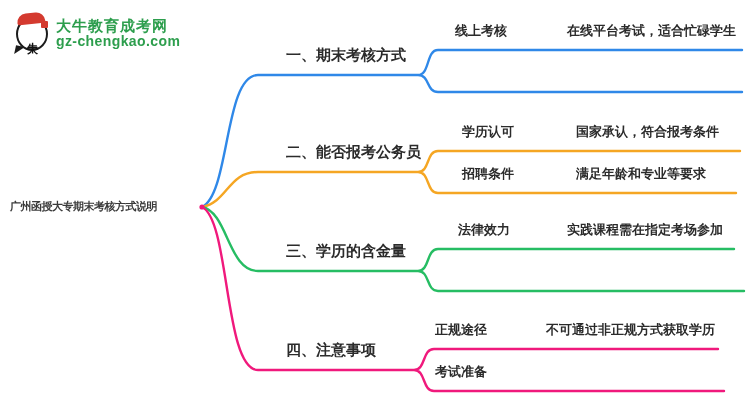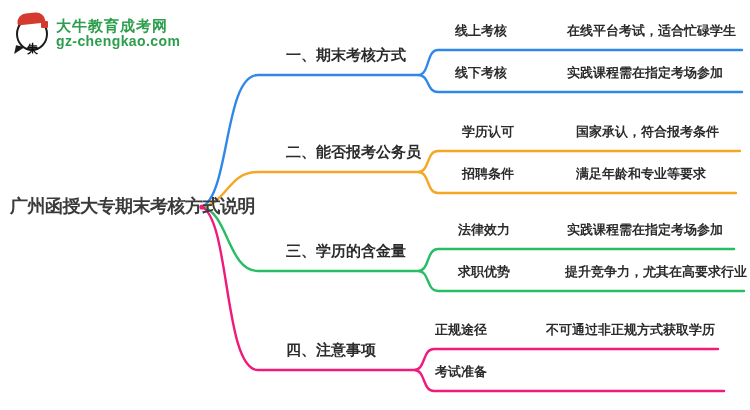--- a/index.html
+++ b/index.html
@@ -15,21 +15,21 @@
   .logo-circle{position:absolute;left:2px;top:4px;width:28px;height:30px;background:#fff;
     border:2px solid #1c1c1c;border-radius:50%;z-index:2;display:flex;align-items:center;justify-content:center;}
   .logo-hanzi{writing-mode:vertical-rl;font-size:11px;line-height:11px;font-weight:700;color:#111;letter-spacing:-1px;}
   .logo-seal{position:absolute;right:0;top:8px;width:7px;height:7px;background:#d43a2f;border-radius:1px;z-index:4;}
   .logo-tail{position:absolute;left:1px;bottom:-2px;width:0;height:0;z-index:1;
     border-left:9px solid #1c1c1c;border-bottom:9px solid transparent;transform:rotate(12deg);}
   .logo-text{margin-left:8px;padding-top:4px;}
   .logo-name{font-size:15px;font-weight:800;color:#2d9e4d;letter-spacing:1px;line-height:17px;}
   .logo-domain{font-size:14px;font-weight:700;color:#2d9e4d;letter-spacing:.4px;line-height:15px;}
   
-  .root-title{position:absolute;left:10px;top:196px;font-size:18px;font-weight:700;color:#3a3a3a;
+  .root-title{position:absolute;left:10px;top:196px;font-size:11px;font-weight:700;color:#3a3a3a;
     line-height:20px;letter-spacing:-0.5px;white-space:nowrap;}
   .branch-label{position:absolute;font-size:15px;font-weight:600;color:#2b2b2b;line-height:20px;white-space:nowrap;text-align:center;}
   .child-row{position:absolute;left:0;width:750px;height:18px;}
   .c-label,.c-desc{position:absolute;top:0;font-size:13px;font-weight:600;color:#2b2b2b;line-height:18px;white-space:nowrap;}
   svg.map-lines{position:absolute;left:0;top:0;z-index:0;}
   .txt{z-index:2;}
 </style>
 </head>
 <body>
 
@@ -58,44 +58,36 @@
     </span>
   </div>
 
   <div class="root-title txt">广州函授大专期末考核方式说明</div>
 
   <div class="branch-label txt" style="left:286px;top:45px">一、期末考核方式</div>
   <div class="child-row txt" style="top:22px">
     <span class="c-label" style="left:455px">线上考核</span>
     <span class="c-desc" style="left:567px">在线平台考试，适合忙碌学生</span>
   </div>
-  <div class="child-row txt" style="top:64px">
-    <span class="c-label" style="left:455px">线下考核</span>
-    <span class="c-desc" style="left:567px">实践课程需在指定考场参加</span>
-  </div>
 
   <div class="branch-label txt" style="left:286px;top:142px">二、能否报考公务员</div>
   <div class="child-row txt" style="top:123px">
     <span class="c-label" style="left:462px">学历认可</span>
     <span class="c-desc" style="left:576px">国家承认，符合报考条件</span>
   </div>
   <div class="child-row txt" style="top:165px">
     <span class="c-label" style="left:462px">招聘条件</span>
     <span class="c-desc" style="left:576px">满足年龄和专业等要求</span>
   </div>
 
   <div class="branch-label txt" style="left:286px;top:241px">三、学历的含金量</div>
   <div class="child-row txt" style="top:221px">
     <span class="c-label" style="left:458px">法律效力</span>
     <span class="c-desc" style="left:567px">实践课程需在指定考场参加</span>
   </div>
-  <div class="child-row txt" style="top:263px">
-    <span class="c-label" style="left:458px">求职优势</span>
-    <span class="c-desc" style="left:565px">提升竞争力，尤其在高要求行业</span>
-  </div>
 
   <div class="branch-label txt" style="left:286px;top:340px">四、注意事项</div>
   <div class="child-row txt" style="top:321px">
     <span class="c-label" style="left:435px">正规途径</span>
     <span class="c-desc" style="left:546px">不可通过非正规方式获取学历</span>
   </div>
   <div class="child-row txt" style="top:363px">
     <span class="c-label" style="left:435px">考试准备</span>
   </div>
 

